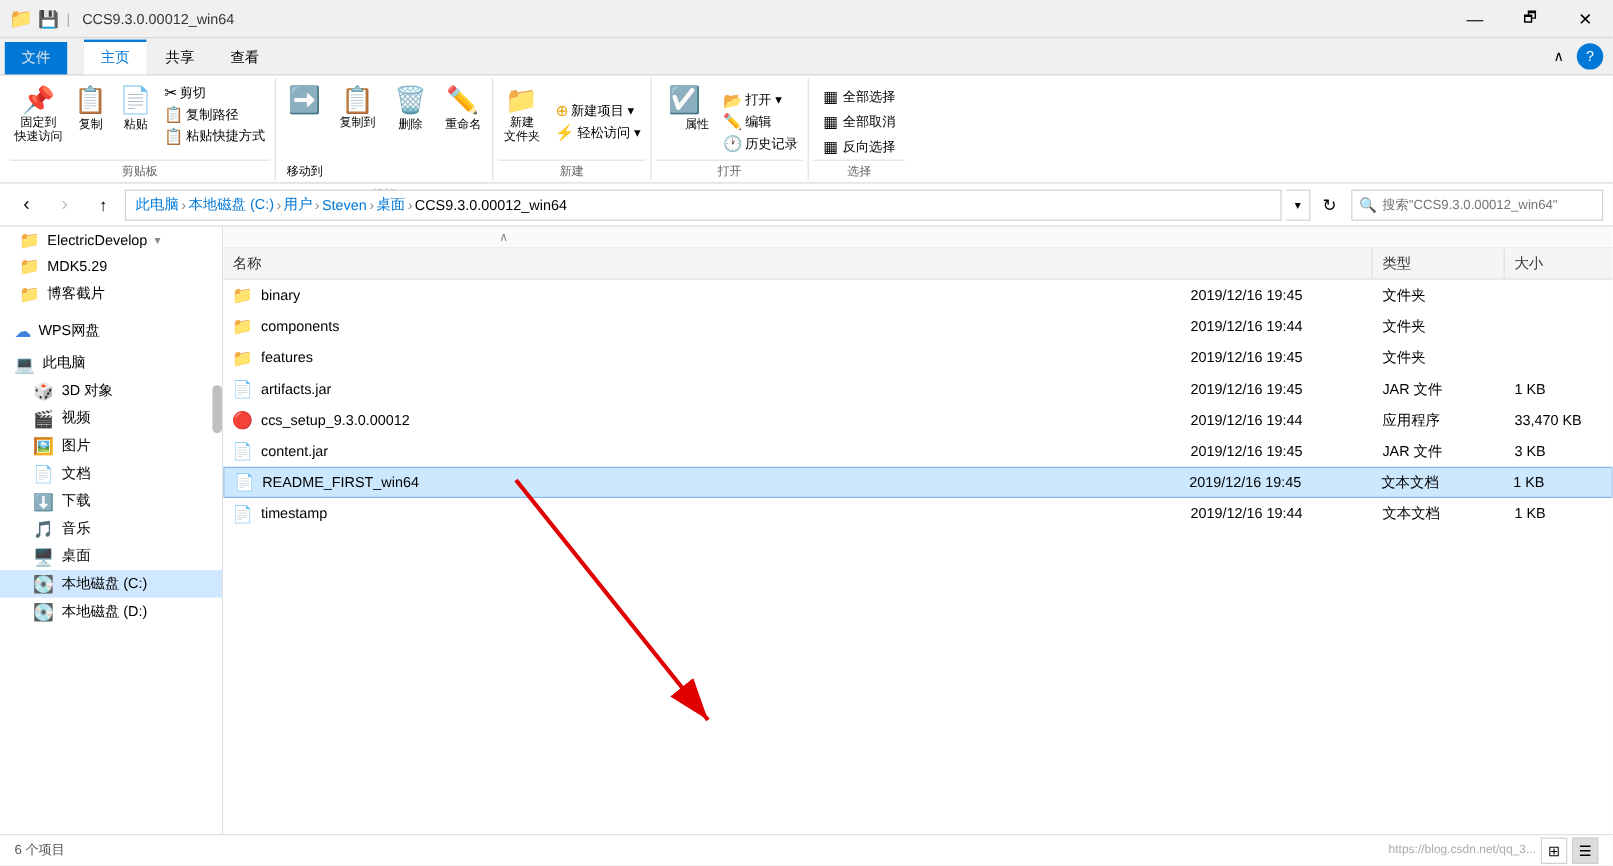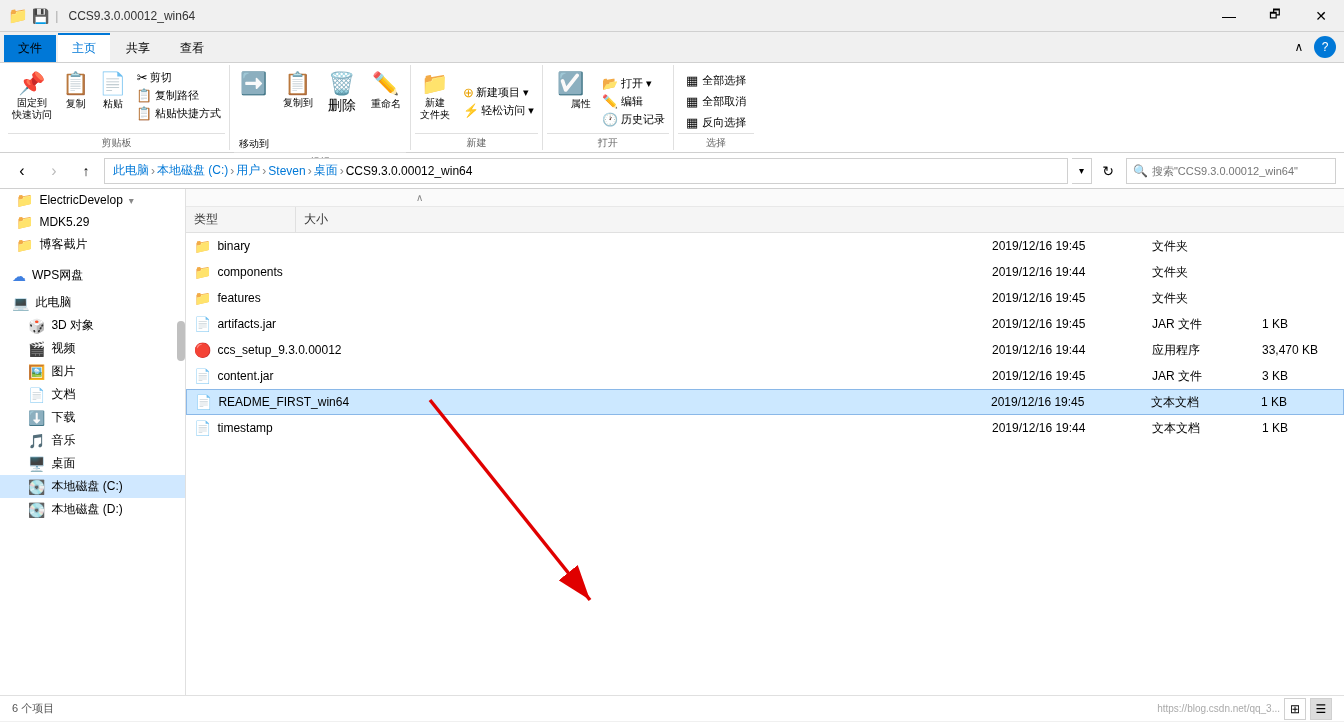--- a/index.html
+++ b/index.html
@@ -21,21 +21,21 @@
   </div>
   <span style="font-size:12px; color:#333; flex:1;">CCS9.3.0.00012_win64</span>
   <div style="display:flex;">
     <button style="width:46px; height:32px; border:none; background:transparent; cursor:pointer; font-size:14px;">—</button>
     <button style="width:46px; height:32px; border:none; background:transparent; cursor:pointer; font-size:12px;">🗗</button>
     <button style="width:46px; height:32px; border:none; background:transparent; cursor:pointer; font-size:14px;">✕</button>
   </div>
 </div>
 
 <div style="background:#f0f0f0; display:flex; border-bottom:1px solid #d0d0d0; padding-left:4px; align-items:flex-end;">
-  <div style="padding:5px 14px; font-size:12px; cursor:pointer; background:#0078d7; color:#000000; margin-right:2px;">
+  <div style="padding:5px 14px; font-size:12px; cursor:pointer; background:#0078d7; color:#e5e5e5; margin-right:14px;">
     <span>文件</span>
   </div>
   <div style="padding:5px 14px; font-size:12px; cursor:pointer; background:white; border-top:2px solid #0078d7; color:#0078d7; margin-right:2px;">
     <span>主页</span>
   </div>
   <div style="padding:5px 14px; font-size:12px; cursor:pointer; margin-right:2px;">
     <span>共享</span>
   </div>
   <div style="padding:5px 14px; font-size:12px; cursor:pointer; margin-right:2px;">
     <span>查看</span>
@@ -88,21 +88,21 @@
       <div style="display:flex; flex-direction:column; align-items:center; padding:2px 4px; cursor:pointer; border-radius:2px; min-width:40px;">
         <span style="font-size:22px;">➡️</span>
         <span style="font-size:10px; text-align:center; line-height:1.2;margin-top:41px;">移动到</span>
       </div>
       <div style="display:flex; flex-direction:column; align-items:center; padding:2px 4px; cursor:pointer; border-radius:2px; min-width:40px;">
         <span style="font-size:22px;">📋</span>
         <span style="font-size:10px; text-align:center; line-height:1.2;">复制到</span>
       </div>
       <div style="display:flex; flex-direction:column; align-items:center; padding:2px 4px; cursor:pointer; border-radius:2px; min-width:40px;">
         <span style="font-size:22px;">🗑️</span>
-        <span style="font-size:14px; text-align:center;">删除</span>
+        <span style="font-size:10px; text-align:center;">删除</span>
       </div>
       <div style="display:flex; flex-direction:column; align-items:center; padding:2px 4px; cursor:pointer; border-radius:2px; min-width:40px;">
         <span style="font-size:22px;">✏️</span>
         <span style="font-size:10px; text-align:center;">重命名</span>
       </div>
     </div>
     <div style="font-size:10px; color:#666; text-align:center; border-top:1px solid #e0e0e0; padding-top:2px; margin-top:auto;">组织</div>
   </div>
 
   <div style="display:flex; flex-direction:column; border-right:1px solid #e0e0e0; padding:0 4px;">
@@ -273,20 +273,21 @@
     </div>
   </div>
 
   <div style="flex:1; background:white; display:flex; flex-direction:column; overflow:hidden; position:relative;">
 
     <div style="display:flex; align-items:center; padding-left:230px; height:18px; background:#fafafa; border-bottom:1px solid #e8e8e8;">
       <span style="font-size:10px; color:#888;">∧</span>
     </div>
 
     <div style="display:flex; background:#f5f5f5; border-bottom:1px solid #e0e0e0; height:26px; flex-shrink:0;">
+      <div style="display:flex; align-items:center; padding:0 8px; font-size:12px; color:#333; cursor:pointer; border-right:1px solid #e0e0e0; flex:1; min-width:300px;">名称</div>
       <div style="display:flex; align-items:center; padding:0 8px; font-size:12px; color:#333; cursor:pointer; border-right:1px solid #e0e0e0; width:110px;">类型</div>
       <div style="display:flex; align-items:center; padding:0 8px; font-size:12px; color:#333; cursor:pointer; width:90px;">大小</div>
     </div>
 
     <div style="flex:1; overflow-y:auto;">
 
       <div style="display:flex; align-items:center; height:26px; cursor:pointer;">
         <div style="display:flex; align-items:center; padding:0 8px; font-size:12px; flex:1; min-width:300px; gap:6px;">
           <span style="color:#e8c000; font-size:14px;">📁</span>
           <span>binary</span>

